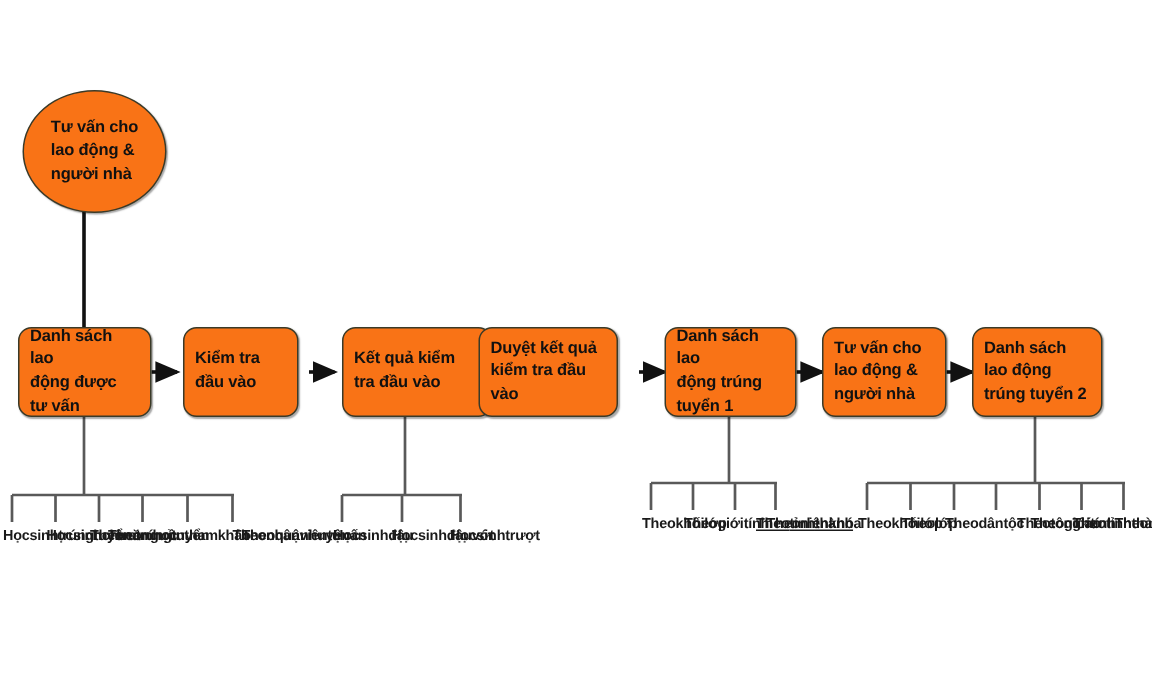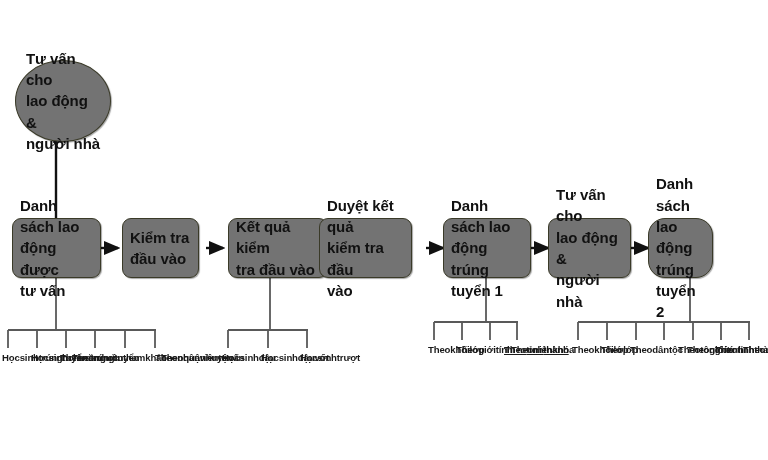--- a/index.html
+++ b/index.html
@@ -9,28 +9,28 @@
     font-family:"Liberation Sans","DejaVu Sans",sans-serif;
     color:#1a1a1a;
     overflow:hidden;
     position:relative;
   }
   #canvas{position:absolute;left:0;top:0;width:768px;height:460px;}
   svg.wires{position:absolute;left:0;top:0;width:768px;height:460px;pointer-events:none;}
 
   .node{
     position:absolute;
-    background:#737373;
+    background:#f97316;
     border:1px solid #3a3a28;
     box-sizing:border-box;
     display:flex;
     align-items:center;
     justify-content:flex-start;
     padding:4px 7px;
-    font-size:15px;
+    font-size:11px;
     font-weight:bold;
     line-height:1.42;
     letter-spacing:-0.1px;
     color:#111;
     box-shadow:1px 1px 1px rgba(0,0,0,.35);
   }
   .node.rect{border-radius:9px;}
   .node.oval{
     border-radius:50%;
     justify-content:center;
@@ -150,21 +150,21 @@
   </div>
 
   <div class="node rect" style="left:548px;top:218px;width:83px;height:60px;">
     <div>
       <span>Tư vấn cho</span>
       <span>lao động &amp;</span>
       <span>người nhà</span>
     </div>
   </div>
 
-  <div class="node rect" style="left:648px;top:218px;width:65px;height:60px;border-radius:17px;">
+  <div class="node rect" style="left:648px;top:218px;width:87px;height:60px;">
     <div>
       <span>Danh sách</span>
       <span>lao động</span>
       <span>trúng tuyển 2</span>
     </div>
   </div>
 
   <div class="leaf" style="left:2px;top:352px;"><span>Học</span><span>sinh</span><span>trúng</span><span>tuyển</span></div>
   <div class="leaf" style="left:31px;top:352px;"><span>Học</span><span>sinh</span><span>chưa</span><span>trúng</span><span>tuyển</span></div>
   <div class="leaf" style="left:60px;top:352px;"><span>Theo</span><span>năm</span><span>học</span></div>

